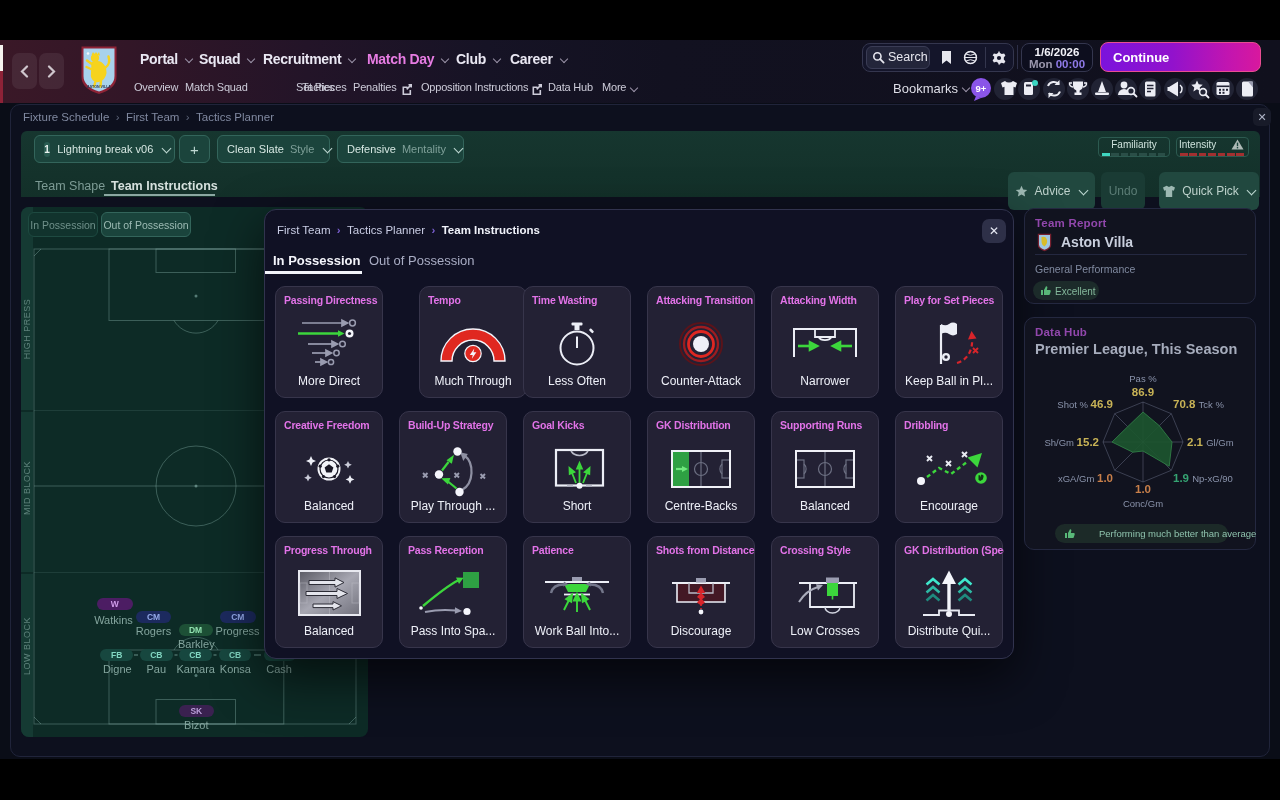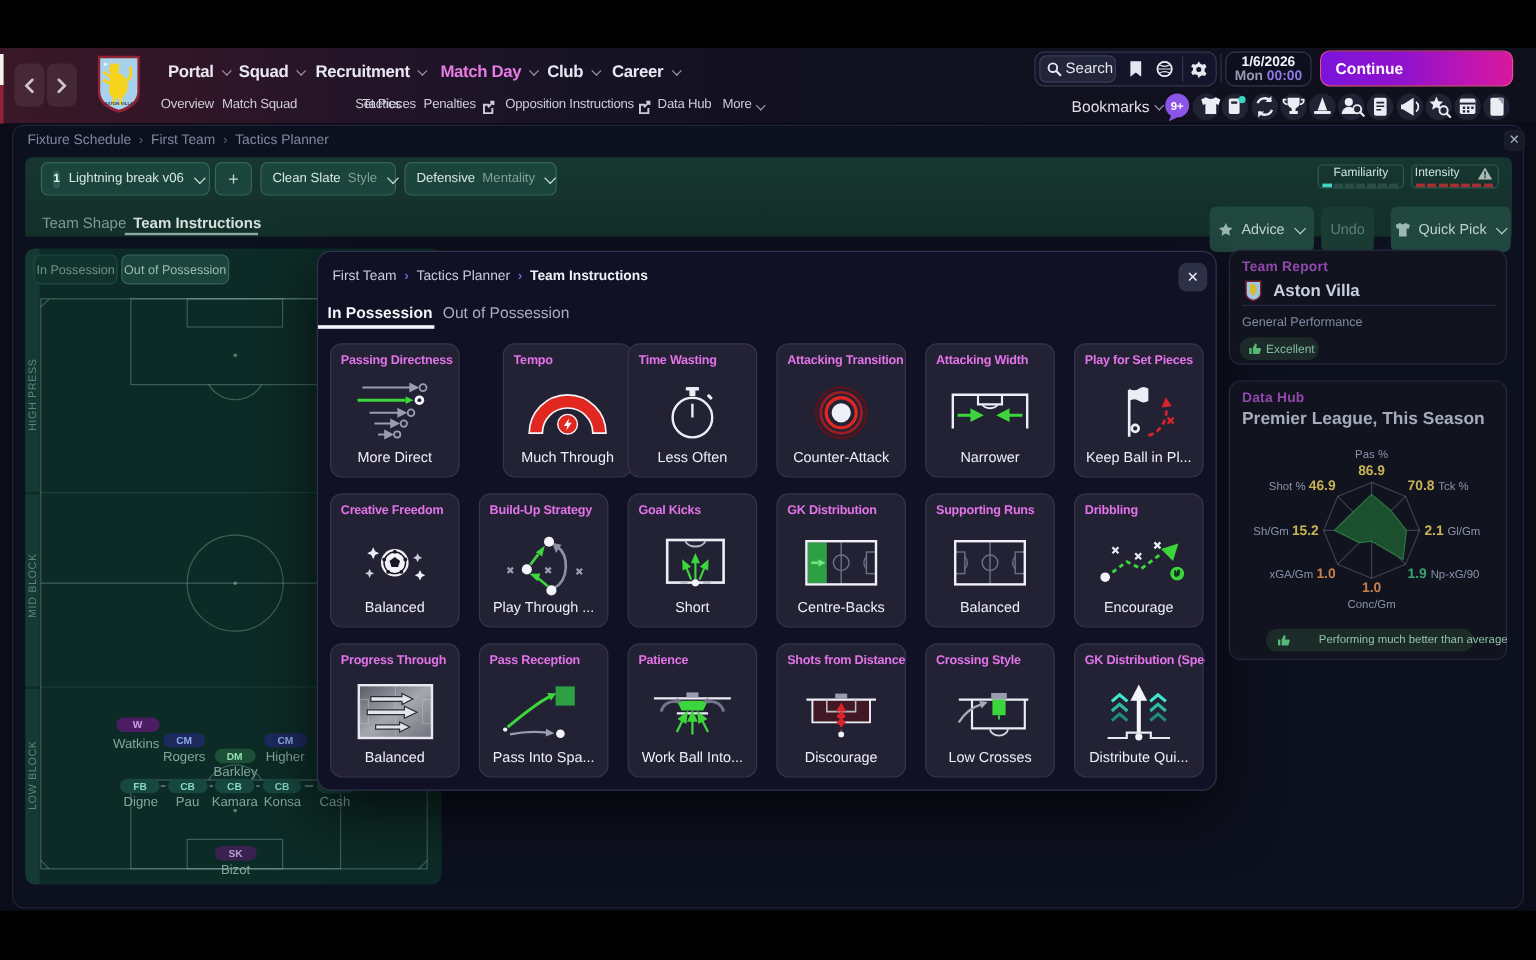--- a/index.html
+++ b/index.html
@@ -287,21 +287,21 @@
             <line x1="153.5" y1="448" x2="156.5" y2="448"></line>
             <line x1="192.5" y1="448" x2="195.5" y2="448"></line>
             <line x1="233" y1="448" x2="240" y2="448"></line>
           </g>
         </svg>
         <div class="pill" style="left:75.7px; top:391px; width:36px; background:#4c1d63; color:#cf9be8;">W</div>
         <div class="pname" style="left:92.5px; top:407px;">Watkins</div>
         <div class="pill" style="left:115px; top:404px; width:35px; background:#1c2a5e; color:#93a8e8;">CM</div>
         <div class="pname" style="left:132.5px; top:418px;">Rogers</div>
         <div class="pill" style="left:198.8px; top:404px; width:36px; background:#1c2a5e; color:#93a8e8;">CM</div>
-        <div class="pname" style="left:216.6px; top:418px;">Higher</div>
+        <div class="pname" style="left:216.6px; top:418px;">Progress</div>
         <div class="pill" style="left:157.5px; top:417px; width:34px; background:#1d5036; color:#8fe0ae;">DM</div>
         <div class="pname" style="left:175.3px; top:431px;">Barkley</div>
         <div class="pill" style="left:79.4px; top:442px; width:32.5px; background:#17473f; color:#82d7c2;">FB</div>
         <div class="pname" style="left:96.3px; top:456px;">Digne</div>
         <div class="pill" style="left:119.1px; top:442px; width:32.5px; background:#17473f; color:#82d7c2;">CB</div>
         <div class="pname" style="left:135.3px; top:456px;">Pau</div>
         <div class="pill" style="left:158.1px; top:442px; width:32.5px; background:#17473f; color:#82d7c2;">CB</div>
         <div class="pname" style="left:174.7px; top:456px;">Kamara</div>
         <div class="pill" style="left:197.8px; top:442px; width:32.5px; background:#17473f; color:#82d7c2;">CB</div>
         <div class="pname" style="left:214.4px; top:456px;">Konsa</div>

